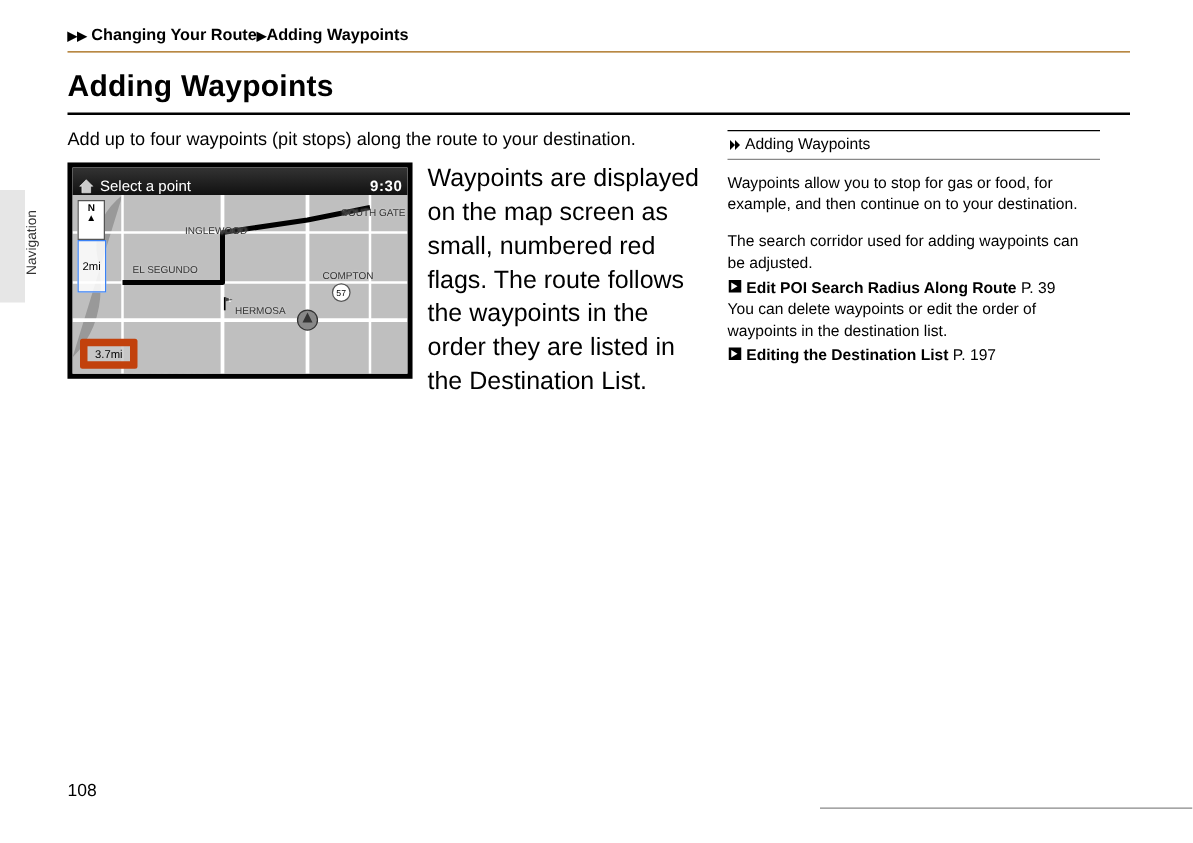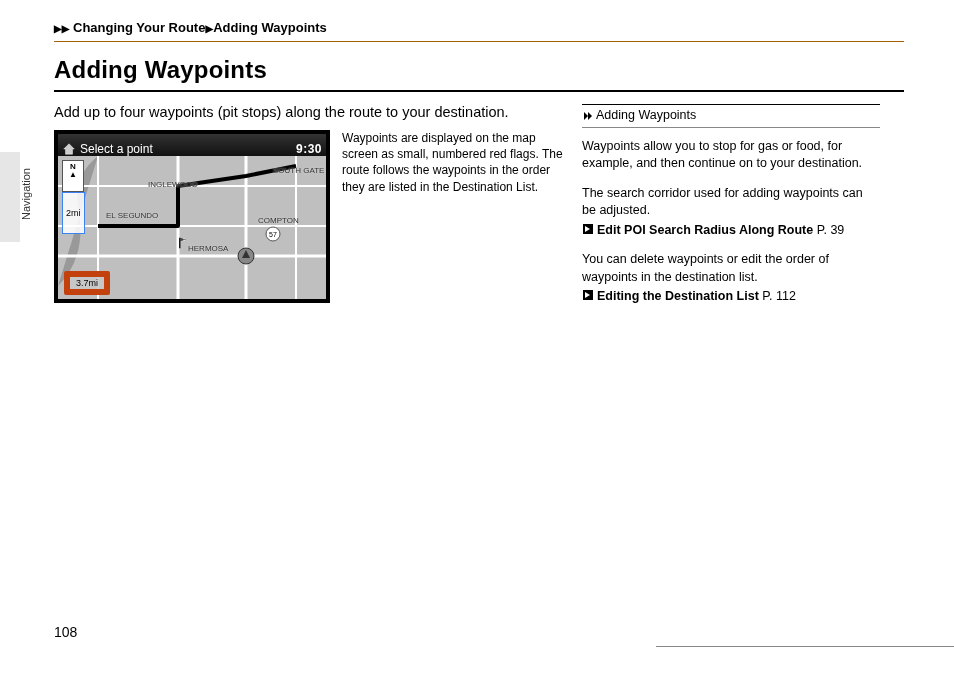--- a/index.html
+++ b/index.html
@@ -137,21 +137,21 @@
     text-shadow: 0 0 2px #ddd;
     white-space: nowrap;
   }
   .flag {
     position: absolute;
     width: 14px; height: 14px;
   }
   .flag svg { width: 14px; height: 14px; }
   .caption {
     flex: 1;
-    font-size: 12px;
+    font-size: 20px;
     line-height: 1.35;
   }
   .side-header {
     border-top: 1px solid #000;
     border-bottom: 1px solid #888;
     padding: 2px 0 2px 0;
     font-size: 12.5px;
     margin-bottom: 10px;
     display: flex;
     align-items: center;
@@ -283,38 +283,38 @@
         <span class="q-icon">
           <svg viewBox="0 0 12 12">
               <polygon points="2,2 6,6 2,10" fill="#000"></polygon>
               <polygon points="6,2 10,6 6,10" fill="#000"></polygon>
             </svg>
         </span>
         <span>Adding Waypoints</span>
       </div>
       <p>Waypoints allow you to stop for gas or food, for example, and then continue on to your destination.</p>
       <p style="margin-bottom:2px;">The search corridor used for adding waypoints can be adjusted.</p>
-      <div class="ref-line" style="margin-bottom:12px;">
+      <div class="ref-line" style="">
         <span class="ref-icon">
           <svg viewBox="0 0 12 12">
               <rect x="1" y="1" width="10" height="10" fill="#000"></rect>
               <polygon points="3,3 8,6 3,9" fill="#fff"></polygon>
             </svg>
         </span><span class="ref-title">Edit POI Search Radius Along Route</span>
         <span class="ref-page">P. 39</span>
       </div>
       <p style="margin-bottom:2px;">You can delete waypoints or edit the order of waypoints in the destination list.</p>
       <div class="ref-line">
         <span class="ref-icon">
           <svg viewBox="0 0 12 12">
               <rect x="1" y="1" width="10" height="10" fill="#000"></rect>
               <polygon points="3,3 8,6 3,9" fill="#fff"></polygon>
             </svg>
         </span><span class="ref-title">Editing the Destination List</span>
-        <span class="ref-page">P. 112</span>
+        <span class="ref-page">P. 197</span>
       </div>
     </div>
   </div>
 
   <div class="right-border"></div>
 
   <div class="page-no">108</div>
 </div>
 
 </body></html>

